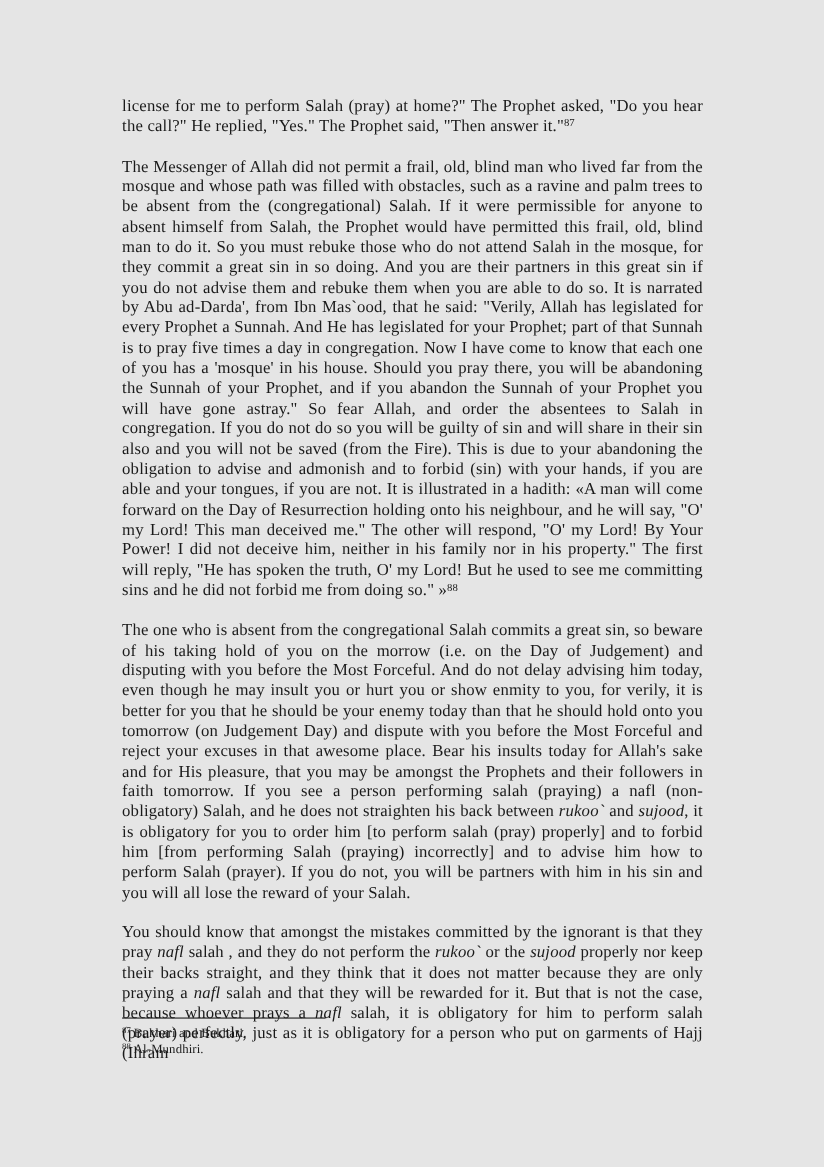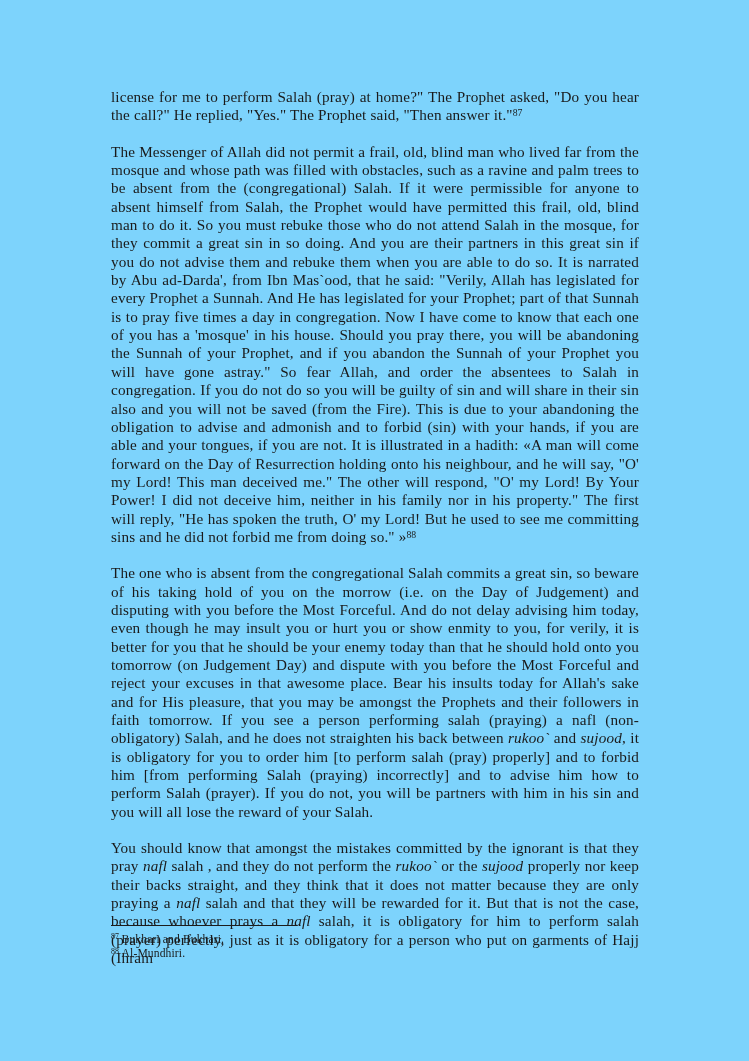--- a/index.html
+++ b/index.html
@@ -15,21 +15,21 @@
     color: #1a1a1a;
     overflow: hidden;
   }
 
   #page {
     position: absolute;
     left: 0;
     top: 0;
     width: 749px;
     height: 1061px;
-    background: #7dd3fc;
+    background: #e5e5e5;
   }
 
   #text-column {
     position: absolute;
     left: 111px;
     top: 88px;
     width: 528px;
   }
 
   .para {

